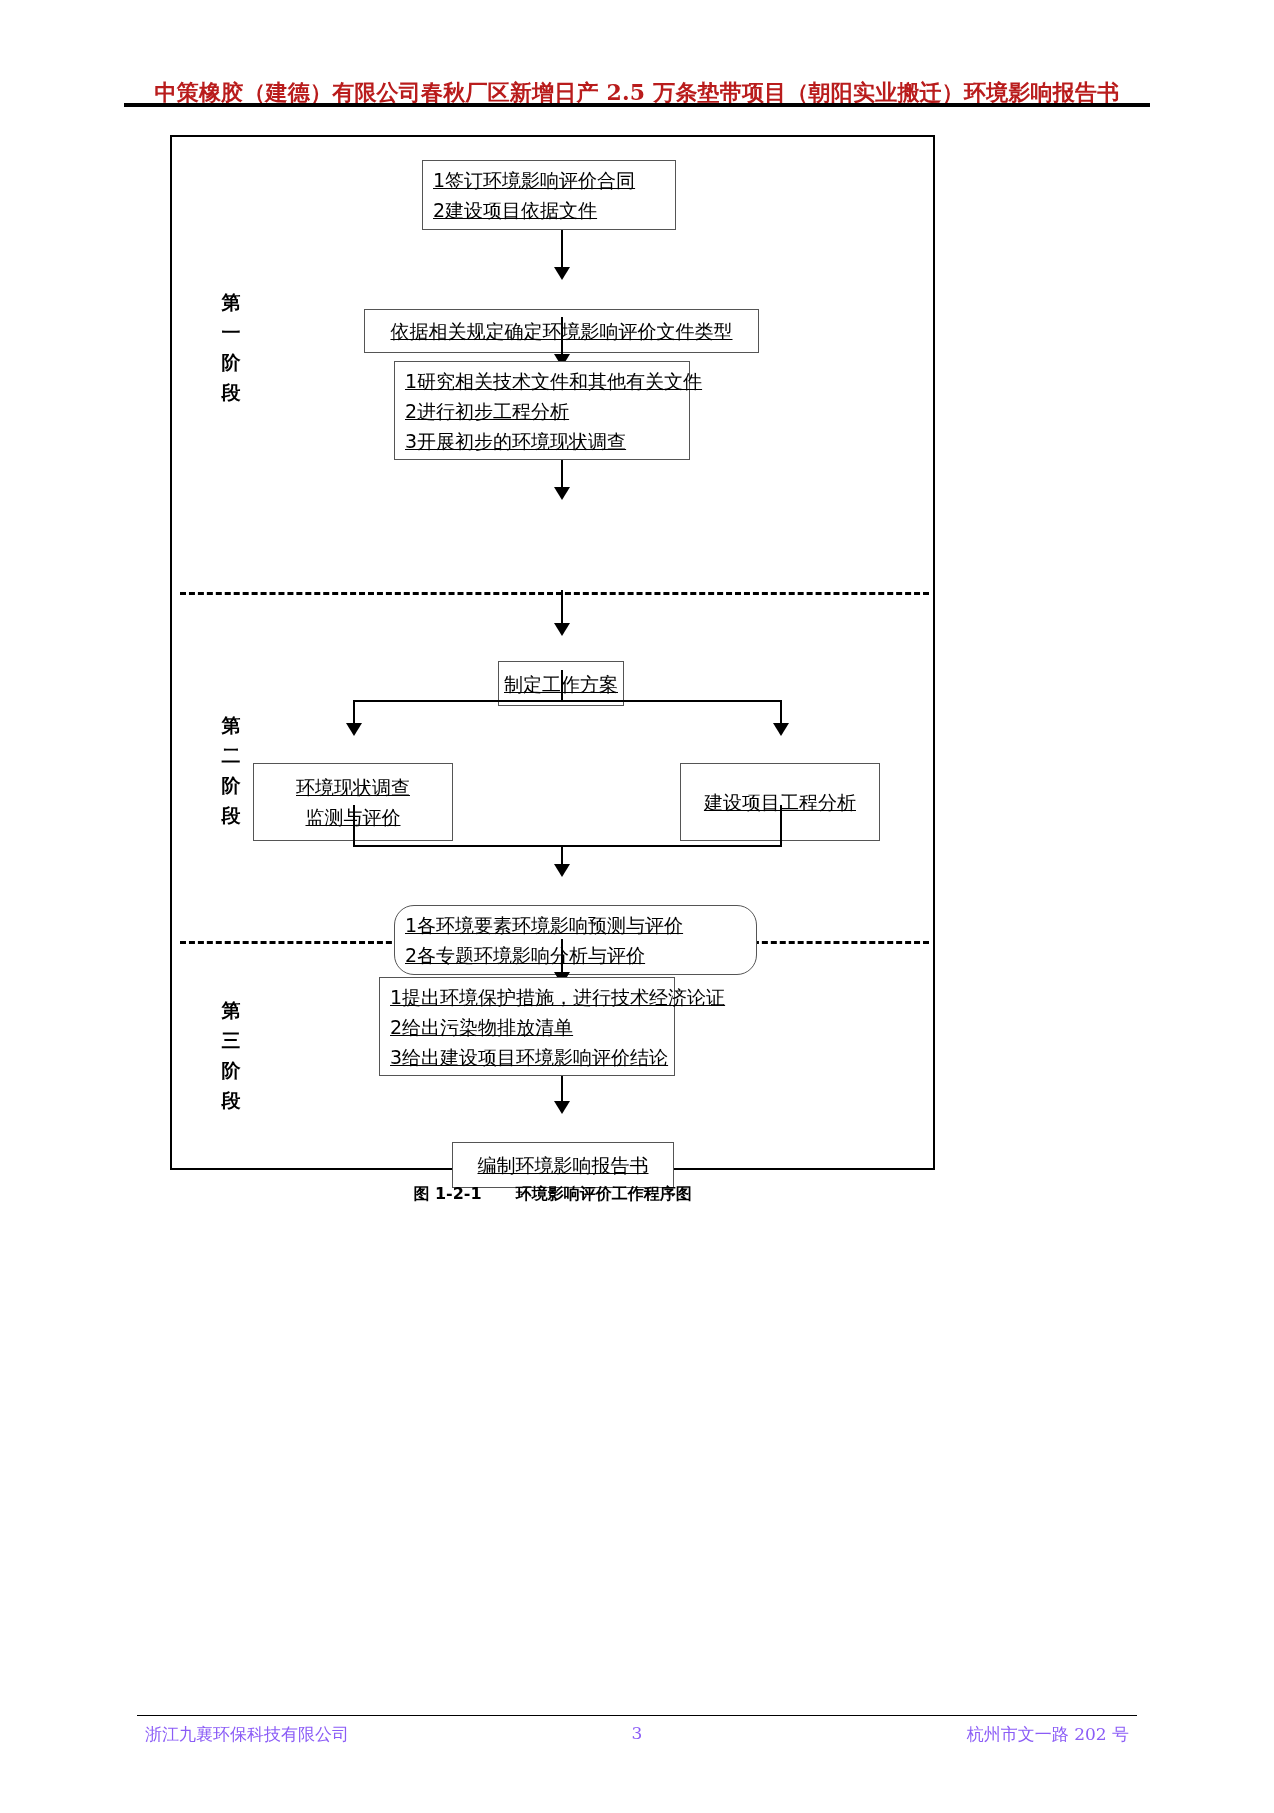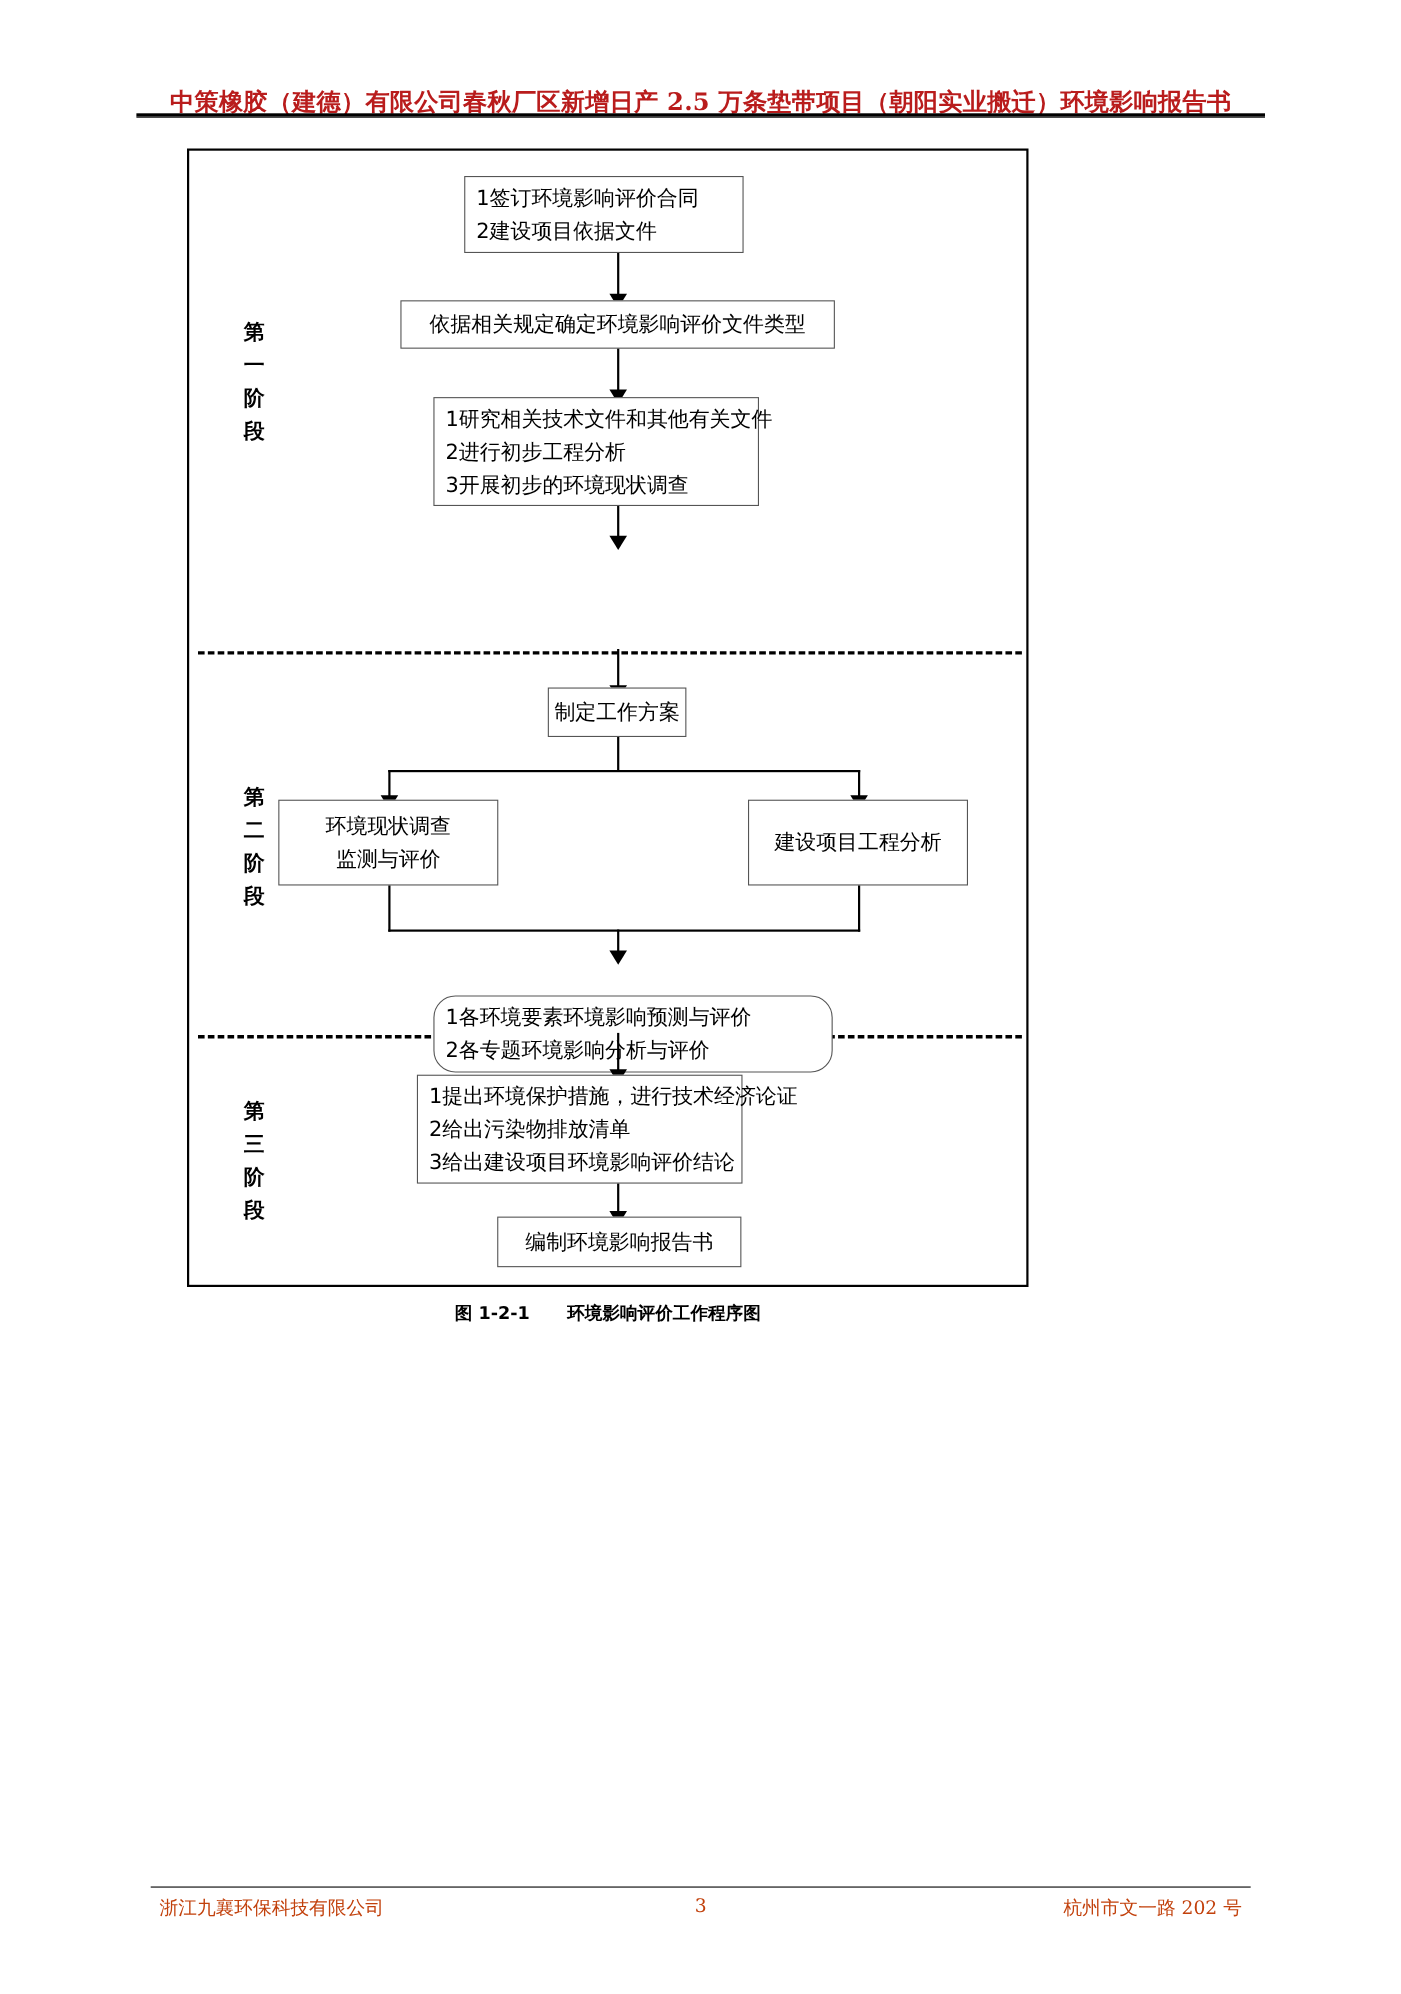--- a/index.html
+++ b/index.html
@@ -75,22 +75,23 @@
     display: flex;
     flex-direction: column;
     justify-content: center;
   }
   .fbox.left-align {
     align-items: flex-start;
     padding-left: 10px;
   }
   .fbox.center-align {
     align-items: center;
-  }
-  .fbox .line { white-space: nowrap; }
+    margin-top: 36px;
+  }
+  .fbox .line { white-space: nowrap; text-decoration: underline; }
 
   
   .vline {
     position: absolute;
     width: 2px;
     background: #000;
   }
   .hline {
     position: absolute;
     height: 2px;
@@ -148,21 +149,21 @@
     background: #000;
   }
   .footer {
     position: absolute;
     left: 137px;
     top: 1723px;
     width: 1000px;
     height: 30px;
     font-family: "DejaVu Serif", "Liberation Serif", serif;
     font-size: 17px;
-    color: #c2410c;
+    color: #8b5cf6;
   }
   .footer-left  { position: absolute; left: 8px;  top: 0; }
   .footer-center{ position: absolute; left: 0; top: 0; width: 1000px; text-align: center; }
   .footer-right { position: absolute; right: 8px; top: 0; }
 </style>
 </head>
 <body>
 
 <div class="page">
 

